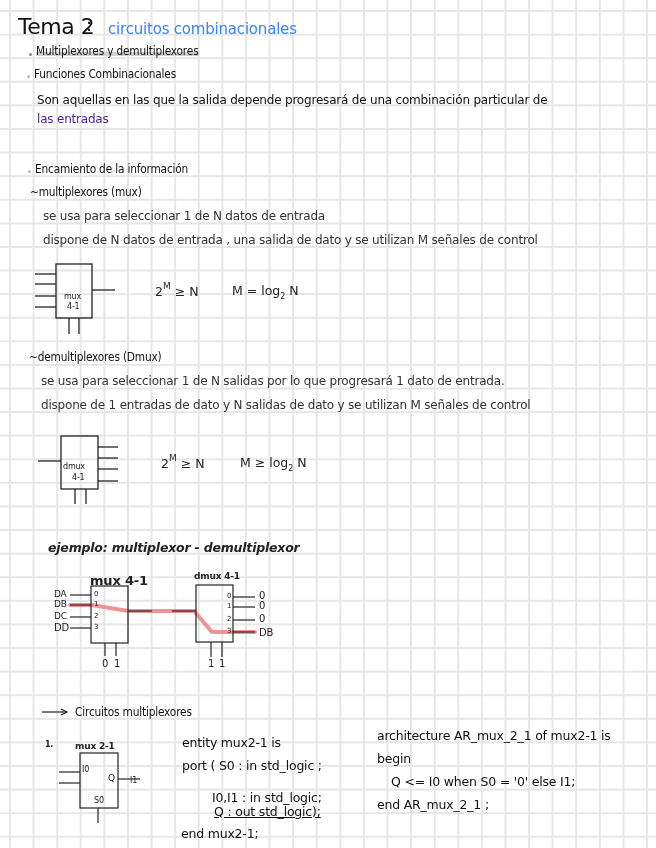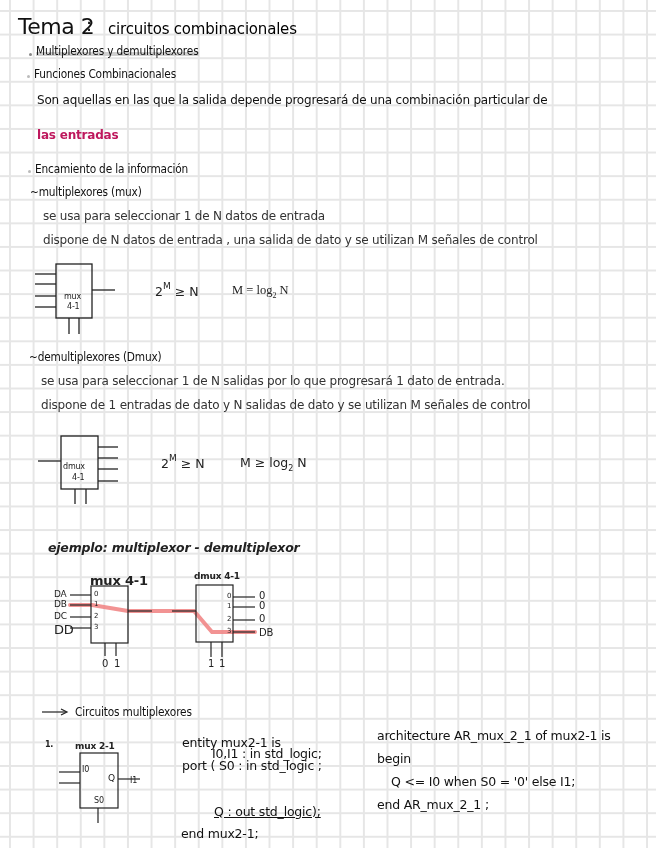--- a/index.html
+++ b/index.html
@@ -9,21 +9,21 @@
     background-image:
       linear-gradient(to right, #e6e6e6 1.5px, transparent 1.5px),
       linear-gradient(to bottom, #e6e6e6 1.5px, transparent 1.5px);
     background-size: 23.6px 23.6px;
     background-position: 9px 10px;
     font-family: "DejaVu Sans", sans-serif;
     color:#1a1a1a;
   }
   .t { position:absolute; white-space:nowrap; font-family:"DejaVu Sans", sans-serif; font-size:11.5px; color:#222; letter-spacing:-0.2px; }
   .title { font-size:22px; color:#111; font-weight:400; letter-spacing:-0.5px; }
-  .subtitle { font-size:15px; color:#000000; }
+  .subtitle { font-size:15px; color:#3b82f6; }
   .head { font-size:11.5px; color:#111; transform:scaleX(0.92); transform-origin:left; }
   .body-txt { font-size:12px; color:#333; }
   .code { font-family:"DejaVu Sans", sans-serif; font-size:12.5px; color:#111; }
   .italic { font-style:italic; font-weight:600; font-size:12.5px; color:#222; }
   .hl { background:linear-gradient(to bottom, transparent 55%, #d0d0d0 55%, #d0d0d0 85%, transparent 85%); }
   .bullet { position:absolute; width:3px; height:3px; border-radius:50%; background:#888; }
   .math { position:absolute; font-size:12.5px; color:#222; white-space:nowrap; font-family:"DejaVu Sans", sans-serif; }
   .math sup { font-size:9px; position:relative; top:-2px; }
   .math sub { font-size:8px; }
   svg { position:absolute; overflow:visible; }
@@ -34,21 +34,21 @@
 <div class="t title" style="left:18px; top:14px;">Tema 2</div>
 <div class="t title" style="left:86px; top:14px; font-size:18px;">:</div>
 <div class="t subtitle" style="left:108px; top:20px;">circuitos combinacionales</div>
 
 <span class="bullet" style="left:29px; top:53px;"></span>
 <div class="t head hl" style="left:36px; top:44px;">Multiplexores y demultiplexores</div>
 <span class="bullet" style="left:27px; top:75px; background:#bbb;"></span>
 <div class="t head" style="left:34px; top:67px;">Funciones Combinacionales</div>
 
 <div class="t body-txt" style="left:37px; top:93px; color:#111;">Son aquellas en las que la salida depende progresará de una combinación particular de</div>
-<div class="t body-txt" style="left:37px; top:128px; color:#be185d;font-weight:bold;">las entradas</div>
+<div class="t body-txt" style="left:37px; top:112px; color:#4c1d95;">las entradas</div>
 
 <span class="bullet" style="left:28px; top:170px; background:#bbb;"></span>
 <div class="t head" style="left:35px; top:162px;">Encamiento de la información</div>
 <div class="t head" style="left:30px; top:185px;">~multiplexores (mux)</div>
 <div class="t body-txt" style="left:43px; top:209px;">se usa para seleccionar 1 de N datos de entrada</div>
 <div class="t body-txt" style="left:43px; top:233px;">dispone de N datos de entrada , una salida de dato  y se utilizan  M señales de control</div>
 
 <svg style="left:0; top:0;" width="656" height="848">
   <g stroke="#222" stroke-width="1.3" fill="none">
     <rect x="56" y="264" width="36" height="54"></rect>
@@ -57,21 +57,21 @@
     <line x1="35" y1="296" x2="56" y2="296"></line>
     <line x1="35" y1="307" x2="56" y2="307"></line>
     <line x1="92" y1="290" x2="115" y2="290"></line>
     <line x1="69" y1="318" x2="69" y2="334"></line>
     <line x1="79" y1="318" x2="79" y2="334"></line>
   </g>
 </svg>
 <div class="t" style="left:64px; top:292px; font-size:8px;">mux</div>
 <div class="t" style="left:67px; top:302px; font-size:8px;">4-1</div>
 <div class="math" style="left:155px; top:283px;"><span>2</span><sup>M</sup> <span>≥ N</span></div>
-<div class="math" style="left:232px; top:283px;font-family:Liberation Serif, serif;"><span>M = log</span><sub>2</sub> <span>N</span></div>
+<div class="math" style="left:232px; top:283px;"><span>M = log</span><sub>2</sub> <span>N</span></div>
 
 <div class="t head" style="left:29px; top:350px;">~demultiplexores (Dmux)</div>
 <div class="t body-txt" style="left:41px; top:374px;">se usa para seleccionar 1 de N salidas por lo que progresará 1 dato de entrada.</div>
 <div class="t body-txt" style="left:41px; top:398px;">dispone de 1 entradas de dato y  N salidas de dato  y se utilizan  M señales de control</div>
 
 <svg style="left:0; top:0;" width="656" height="848">
   <g stroke="#222" stroke-width="1.3" fill="none">
     <rect x="61" y="436" width="37" height="53"></rect>
     <line x1="38" y1="461" x2="61" y2="461"></line>
     <line x1="98" y1="447" x2="118" y2="447"></line>
@@ -112,21 +112,21 @@
     <line x1="211" y1="642" x2="211" y2="657"></line>
     <line x1="222" y1="642" x2="222" y2="657"></line>
   </g>
 </svg>
 <div class="t" style="left:90px; top:573px; font-size:13px; font-weight:600;">mux 4-1</div>
 <div class="t" style="left:194px; top:571px; font-size:9px; font-weight:600;">dmux 4-1</div>
 
 <div class="t" style="left:54px; top:589px; font-size:9px;">DA</div>
 <div class="t" style="left:54px; top:599px; font-size:9px;">DB</div>
 <div class="t" style="left:54px; top:611px; font-size:9px;">DC</div>
-<div class="t" style="left:54px; top:622px; font-size:13px;">DD</div>
+<div class="t" style="left:54px; top:622px; font-size:10px;">DD</div>
 <div class="t" style="left:94px; top:590px; font-size:7px;">0</div>
 <div class="t" style="left:94px; top:600px; font-size:7px;">1</div>
 <div class="t" style="left:94px; top:612px; font-size:7px;">2</div>
 <div class="t" style="left:94px; top:623px; font-size:7px;">3</div>
 <div class="t" style="left:102px; top:658px; font-size:10px;">0</div>
 <div class="t" style="left:114px; top:658px; font-size:10px;">1</div>
 
 <div class="t" style="left:227px; top:592px; font-size:7px;">0</div>
 <div class="t" style="left:227px; top:602px; font-size:7px;">1</div>
 <div class="t" style="left:227px; top:615px; font-size:7px;">2</div>
@@ -156,20 +156,20 @@
     <line x1="98" y1="808" x2="98" y2="823"></line>
   </g>
 </svg>
 <div class="t" style="left:82px; top:765px; font-size:8px;">I0</div>
 <div class="t" style="left:82px; top:776px; font-size:8px;margin-left:48px;">I1</div>
 <div class="t" style="left:108px; top:773px; font-size:9px;">Q</div>
 <div class="t" style="left:94px; top:796px; font-size:8px;">S0</div>
 
 <div class="t code" style="left:182px; top:735px;">entity  mux2-1 is</div>
 <div class="t code" style="left:182px; top:758px;">port ( S0 :  in  std_logic ;</div>
-<div class="t code" style="left:212px; top:746px;text-align:center;">I0,I1 : in std_logic;</div>
+<div class="t code" style="left:212px; top:790px;text-align:center;">I0,I1 : in std_logic;</div>
 <div class="t code" style="left:214px; top:804px;text-decoration:underline;">Q  : out std_logic);</div>
 <div class="t code" style="left:181px; top:826px;">end mux2-1;</div>
 
 <div class="t code" style="left:377px; top:728px;">architecture  AR_mux_2_1  of mux2-1  is</div>
 <div class="t code" style="left:377px; top:751px;">begin</div>
 <div class="t code" style="left:391px; top:774px;">Q &lt;=  I0  when   S0 = '0'  else  I1;</div>
 <div class="t code" style="left:377px; top:797px;">end  AR_mux_2_1 ;</div>
 
 </body></html>

